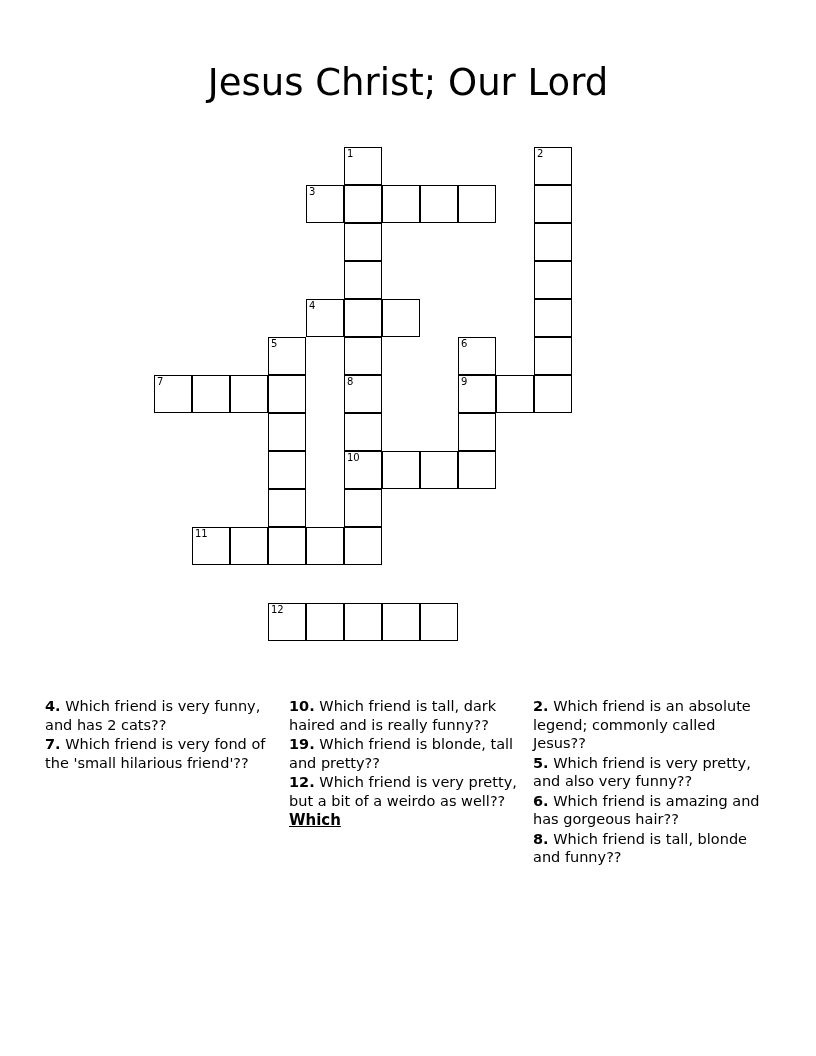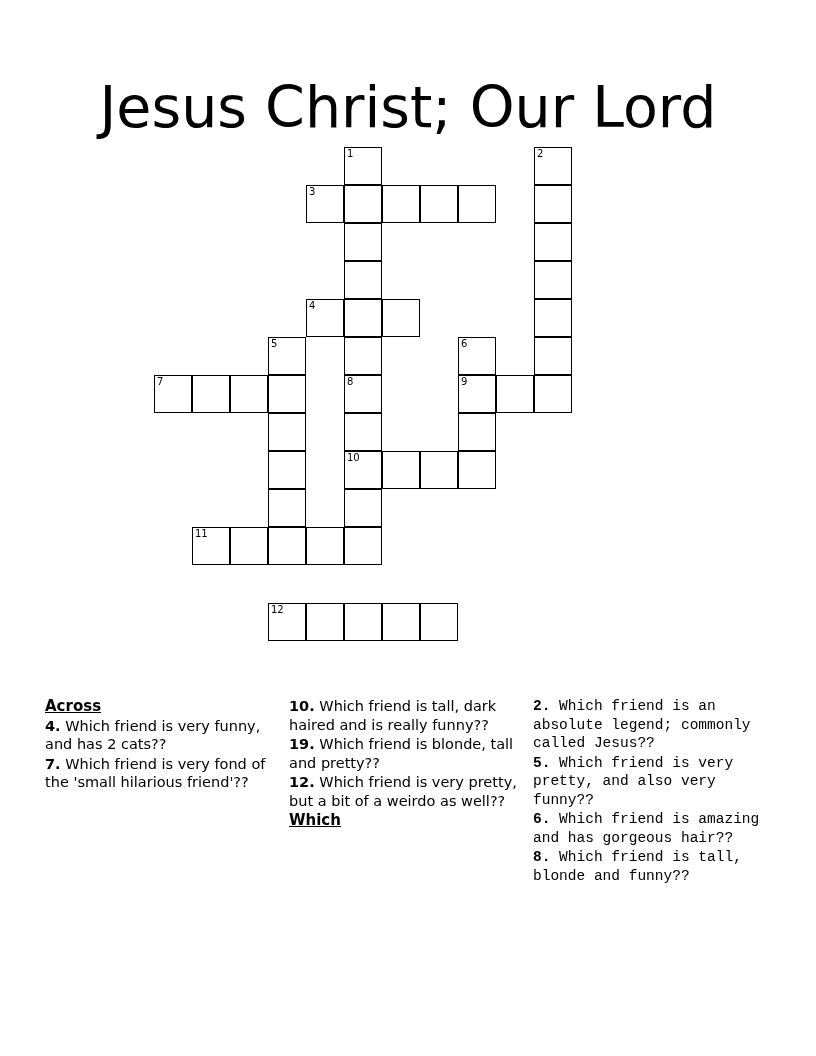--- a/index.html
+++ b/index.html
@@ -19,21 +19,21 @@
     position: relative;
     width: 816px;
     height: 1056px;
   }
   .title {
     position: absolute;
     top: 36px;
     left: 0;
     width: 816px;
     text-align: center;
-    font-size: 57px;
+    font-size: 37px;
     font-weight: normal;
     font-family: "DejaVu Sans", sans-serif;
     letter-spacing: 0px;
   }
   
   #grid-wrap {
     position: absolute;
     left: 0;
     top: 140px;
     width: 816px;
@@ -66,21 +66,21 @@
   }
   .col {
     position: absolute;
     top: 0;
     width: 232px;
     font-size: 14.5px;
     line-height: 18.5px;
   }
   .col1 { left: 0px; }
   .col2 { left: 244px; }
-  .col3 { left: 488px; font-family: Liberation Mono, monospace; }
+  .col3 { left: 488px; }
   .sec-head {
     font-weight: bold;
     text-decoration: underline;
     font-size: 15px;
     margin-bottom: 1px;
     display: block;
   }
   .clue {
     margin-bottom: 1px;
     display: block;
@@ -164,21 +164,20 @@
         <span class="num">12</span>
       </div>
       <div class="cell" style="left: 306px; top: 463px;"></div>
       <div class="cell" style="left: 344px; top: 463px;"></div>
       <div class="cell" style="left: 382px; top: 463px;"></div>
       <div class="cell" style="left: 420px; top: 463px;"></div>
     </div>
 
   <div id="clues">
     <div class="col col1">
-      <span class="sec-head">Across</span>
       <div id="col1-clues">
           <span class="clue"><b>4.</b> Which friend is very funny, and has 2 cats??</span>
           <span class="clue"><b>7.</b> Which friend is very fond of the 'small hilarious friend'??</span>
         </div>
     </div>
     <div class="col col2">
       <div id="col2-clues-top">
           <span class="clue"><b>10.</b> Which friend is tall, dark haired and is really funny??</span>
           <span class="clue"><b>19.</b> Which friend is blonde, tall and pretty??</span>
           <span class="clue"><b>12.</b> Which friend is very pretty, but a bit of a weirdo as well??</span>

